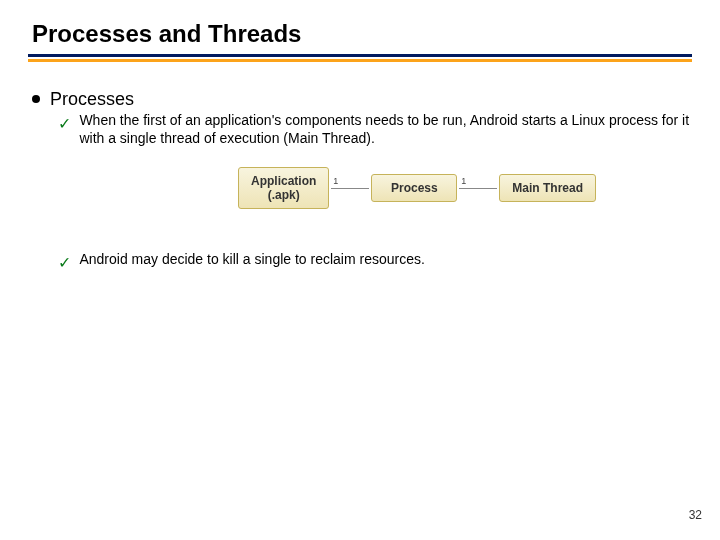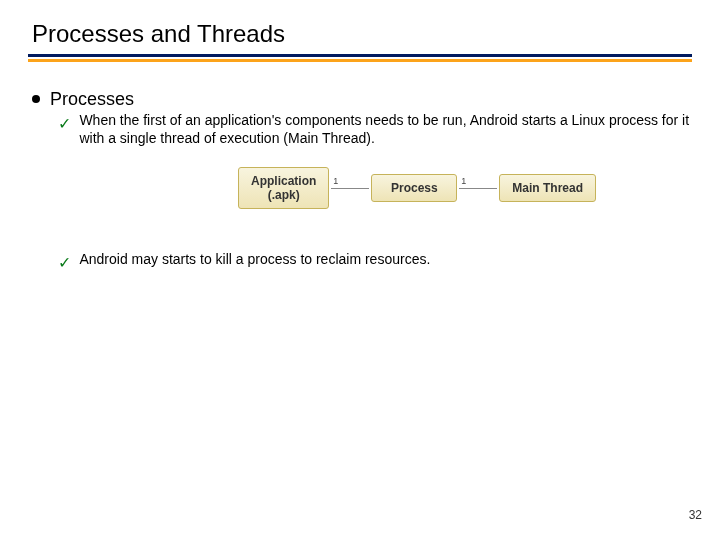--- a/index.html
+++ b/index.html
@@ -7,21 +7,21 @@
     width: 720px;
     height: 540px;
     background: #fff;
     font-family: Arial, Helvetica, sans-serif;
     color: #000;
     position: relative;
     padding: 20px 28px;
   }
   .title {
     font-size: 24px;
-    font-weight: normal;
+    font-weight: bold;
     margin-left: 4px;
   }
   .underline-wrap {
     margin-top: 6px;
   }
   .underline-top {
     height: 3px; background: #001a5e;
   }
   .underline-bot {
     height: 3px; background: #fca31a; margin-top: 2px;
@@ -132,18 +132,18 @@
     <div class="box">Process</div>
     <div class="connector-group">
       <span class="num-left">1</span>
       <div class="line"></div>
     </div>
     <div class="box">Main Thread</div>
   </div>
 
   <div class="sub-row">
     <span class="check">✓</span>
-    <span class="sub-text">Android may starts to kill a process to reclaim resources.</span>
+    <span class="sub-text">Android may decide to kill a single to reclaim resources.</span>
   </div>
 
 </div>
 
 <div class="page-num">32</div>
 
 </body></html>

